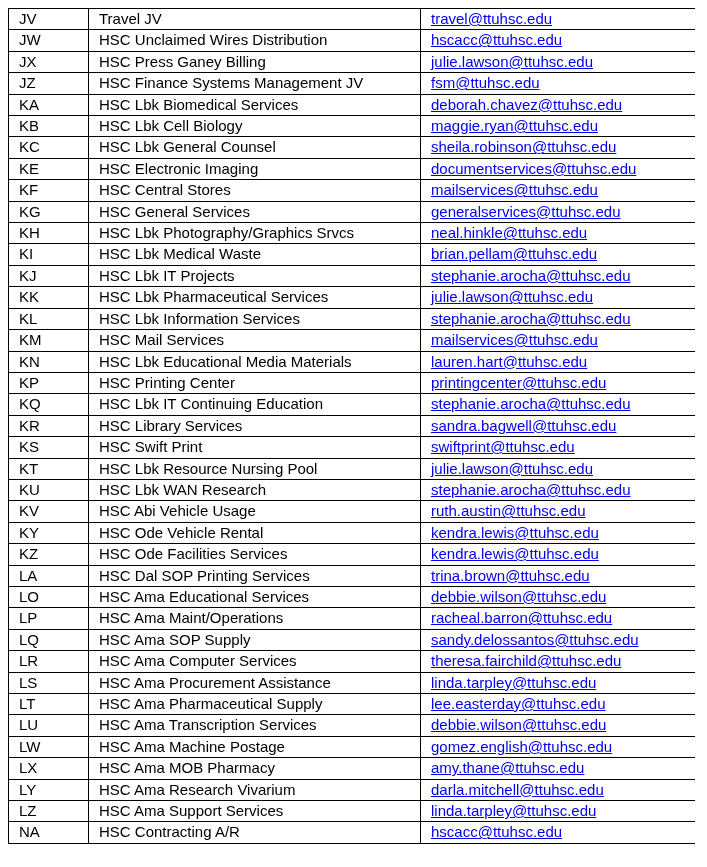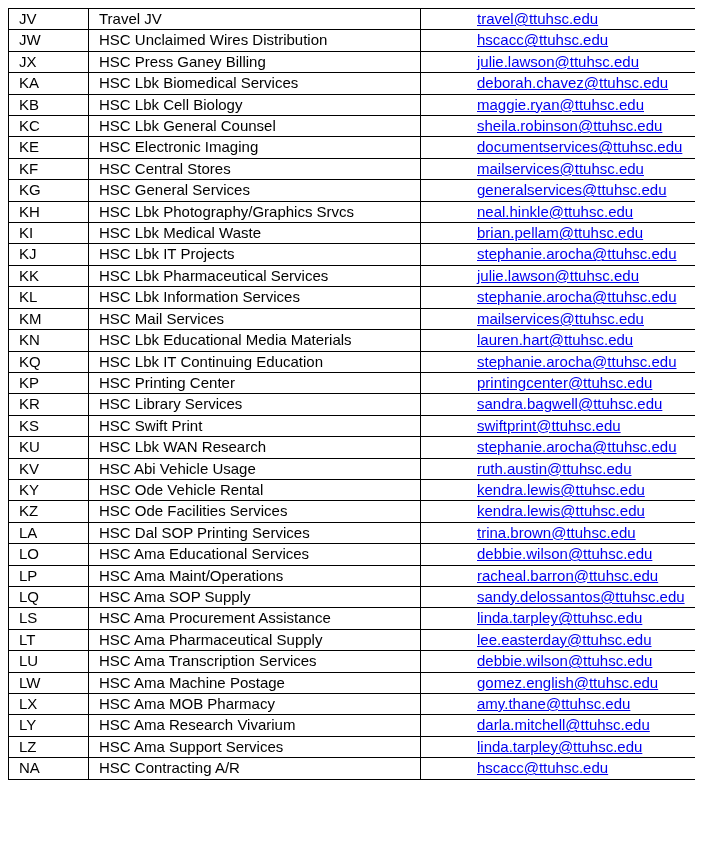--- a/index.html
+++ b/index.html
@@ -37,21 +37,20 @@
     line-height: 20.4px;
     color: #000000;
     vertical-align: middle;
     white-space: nowrap;
     overflow: hidden;
   }
   a.email-link {
     color: var(--link-color, #0000ee);
     text-decoration: underline;
     cursor: pointer;
-    margin-left: 46px;
   }
 </style>
 </head>
 <body>
 
 <div class="page">
   <table class="contact-table">
     <colgroup>
       <col class="col-code">
       <col class="col-desc">
@@ -67,20 +66,25 @@
     <td>JW</td>
     <td>HSC Unclaimed Wires Distribution</td>
     <td><a class="email-link">hscacc@ttuhsc.edu</a></td>
   </tr>
         <tr>
     <td>JX</td>
     <td>HSC Press Ganey Billing</td>
     <td><a class="email-link">julie.lawson@ttuhsc.edu</a></td>
   </tr>
         <tr>
+    <td>JZ</td>
+    <td>HSC Finance Systems Management JV</td>
+    <td><a class="email-link">fsm@ttuhsc.edu</a></td>
+  </tr>
+        <tr>
     <td>KA</td>
     <td>HSC Lbk Biomedical Services</td>
     <td><a class="email-link">deborah.chavez@ttuhsc.edu</a></td>
   </tr>
         <tr>
     <td>KB</td>
     <td>HSC Lbk Cell Biology</td>
     <td><a class="email-link">maggie.ryan@ttuhsc.edu</a></td>
   </tr>
         <tr>
@@ -132,40 +136,45 @@
     <td>KM</td>
     <td>HSC Mail Services</td>
     <td><a class="email-link">mailservices@ttuhsc.edu</a></td>
   </tr>
         <tr>
     <td>KN</td>
     <td>HSC Lbk Educational Media Materials</td>
     <td><a class="email-link">lauren.hart@ttuhsc.edu</a></td>
   </tr>
         <tr>
-    <td>KQ</td>
-    <td>HSC Lbk IT Continuing Education</td>
-    <td><a class="email-link">stephanie.arocha@ttuhsc.edu</a></td>
-  </tr>
-        <tr>
     <td>KP</td>
     <td>HSC Printing Center</td>
     <td><a class="email-link">printingcenter@ttuhsc.edu</a></td>
   </tr>
         <tr>
+    <td>KQ</td>
+    <td>HSC Lbk IT Continuing Education</td>
+    <td><a class="email-link">stephanie.arocha@ttuhsc.edu</a></td>
+  </tr>
+        <tr>
     <td>KR</td>
     <td>HSC Library Services</td>
     <td><a class="email-link">sandra.bagwell@ttuhsc.edu</a></td>
   </tr>
         <tr>
     <td>KS</td>
     <td>HSC Swift Print</td>
     <td><a class="email-link">swiftprint@ttuhsc.edu</a></td>
   </tr>
         <tr>
+    <td>KT</td>
+    <td>HSC Lbk Resource Nursing Pool</td>
+    <td><a class="email-link">julie.lawson@ttuhsc.edu</a></td>
+  </tr>
+        <tr>
     <td>KU</td>
     <td>HSC Lbk WAN Research</td>
     <td><a class="email-link">stephanie.arocha@ttuhsc.edu</a></td>
   </tr>
         <tr>
     <td>KV</td>
     <td>HSC Abi Vehicle Usage</td>
     <td><a class="email-link">ruth.austin@ttuhsc.edu</a></td>
   </tr>
         <tr>
@@ -190,20 +199,25 @@
   </tr>
         <tr>
     <td>LP</td>
     <td>HSC Ama Maint/Operations</td>
     <td><a class="email-link">racheal.barron@ttuhsc.edu</a></td>
   </tr>
         <tr>
     <td>LQ</td>
     <td>HSC Ama SOP Supply</td>
     <td><a class="email-link">sandy.delossantos@ttuhsc.edu</a></td>
+  </tr>
+        <tr>
+    <td>LR</td>
+    <td>HSC Ama Computer Services</td>
+    <td><a class="email-link">theresa.fairchild@ttuhsc.edu</a></td>
   </tr>
         <tr>
     <td>LS</td>
     <td>HSC Ama Procurement Assistance</td>
     <td><a class="email-link">linda.tarpley@ttuhsc.edu</a></td>
   </tr>
         <tr>
     <td>LT</td>
     <td>HSC Ama Pharmaceutical Supply</td>
     <td><a class="email-link">lee.easterday@ttuhsc.edu</a></td>

